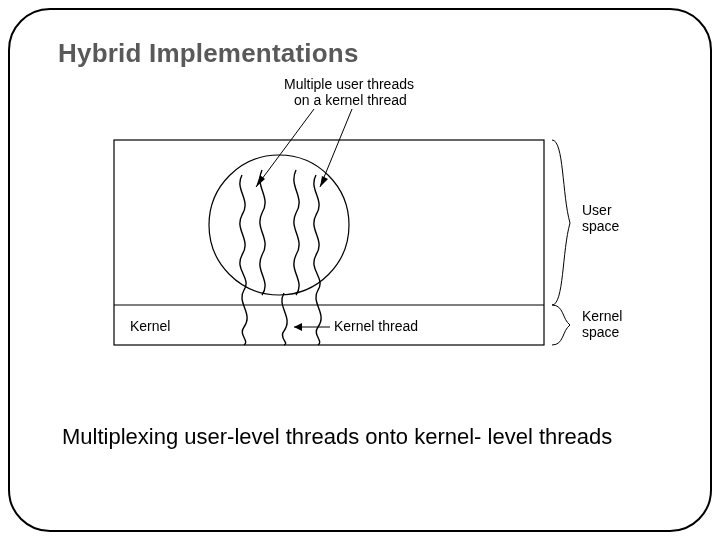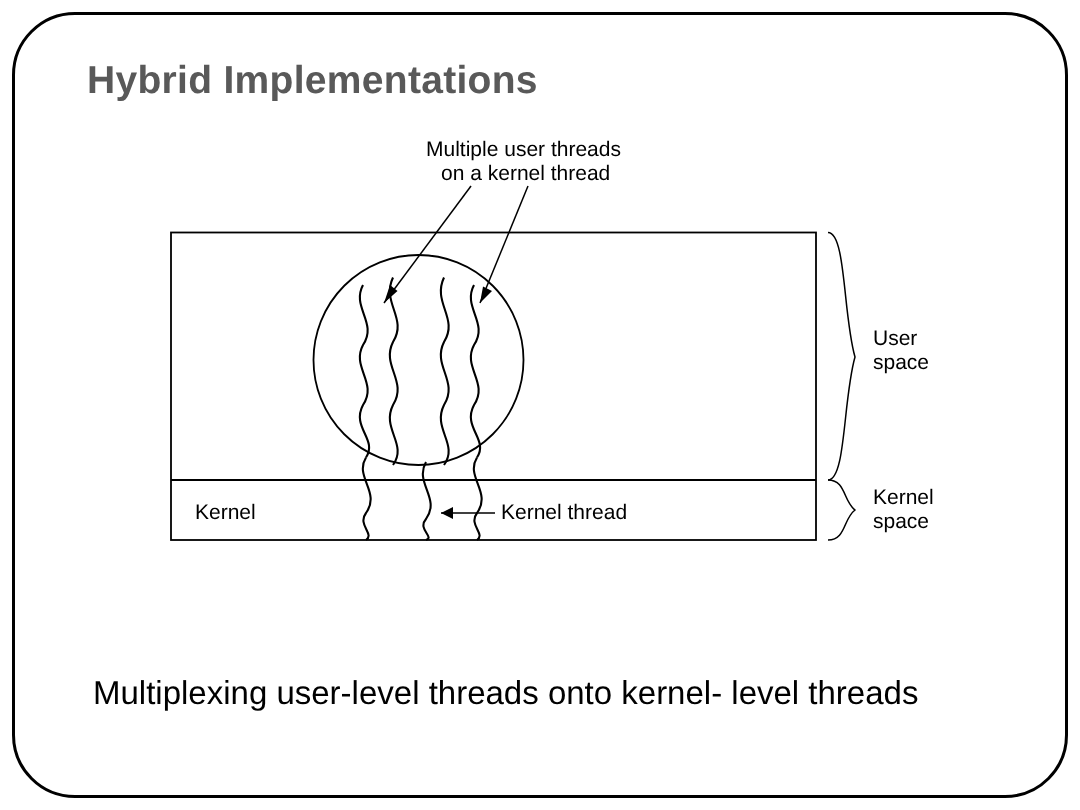--- a/index.html
+++ b/index.html
@@ -15,31 +15,31 @@
     border: 2px solid #000;
     border-radius: 42px;
     padding: 28px 40px 24px 48px;
   }
   .title {
     font-family: "Arial Narrow", Arial, sans-serif;
     font-size: 26px;
     font-weight: 700;
     color: #595959;
     letter-spacing: 0.2px;
-    margin-bottom: 21px;
+    margin-bottom: 6px;
   }
   .diagram {
     position: relative;
     margin: 0 auto;
     width: 560px;
     height: 320px;
     text-decoration: underline;
   }
   .caption {
-    margin-top: 38px;
+    margin-top: 28px;
     font-size: 22px;
     color: #000;
     line-height: 1.25;
     padding-left: 4px;
     max-width: 560px;
   }
   .svg-label {
     font-family: Arial, Helvetica, sans-serif;
     font-size: 14px;
     fill: #000;

